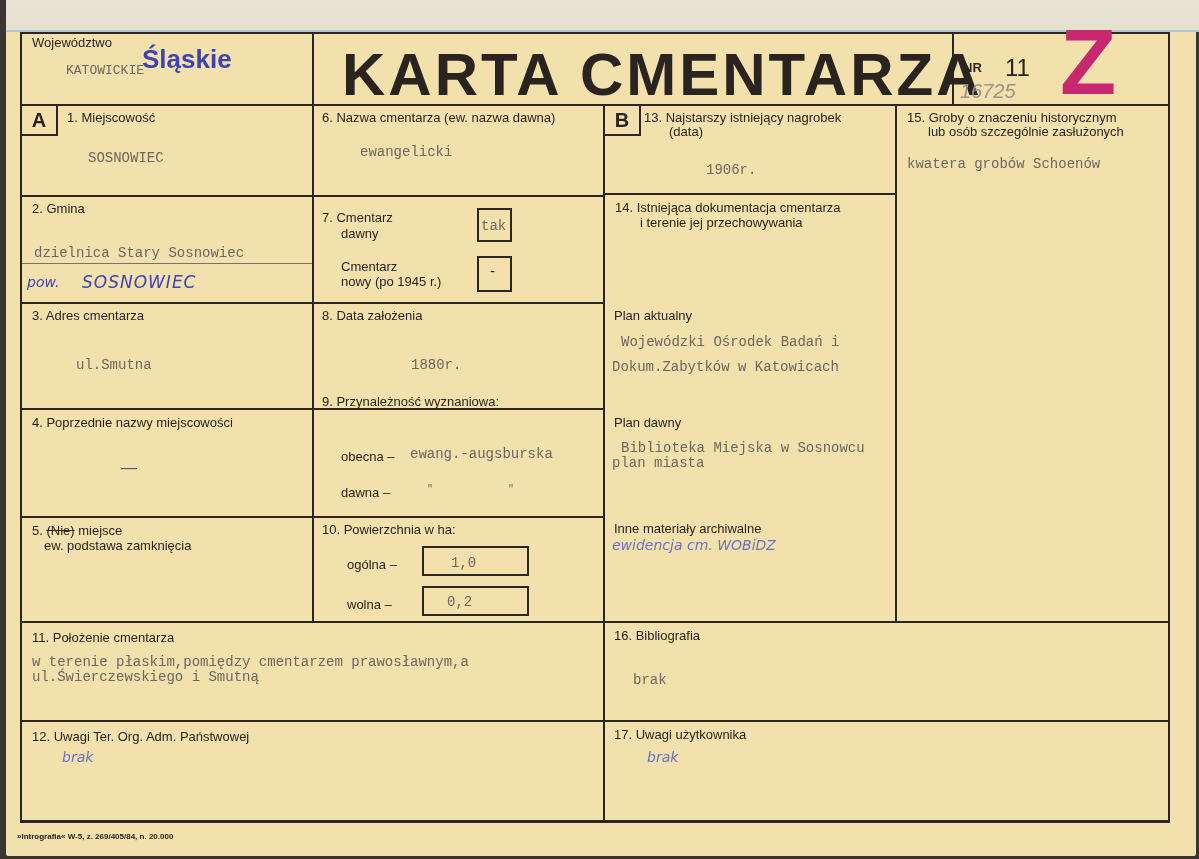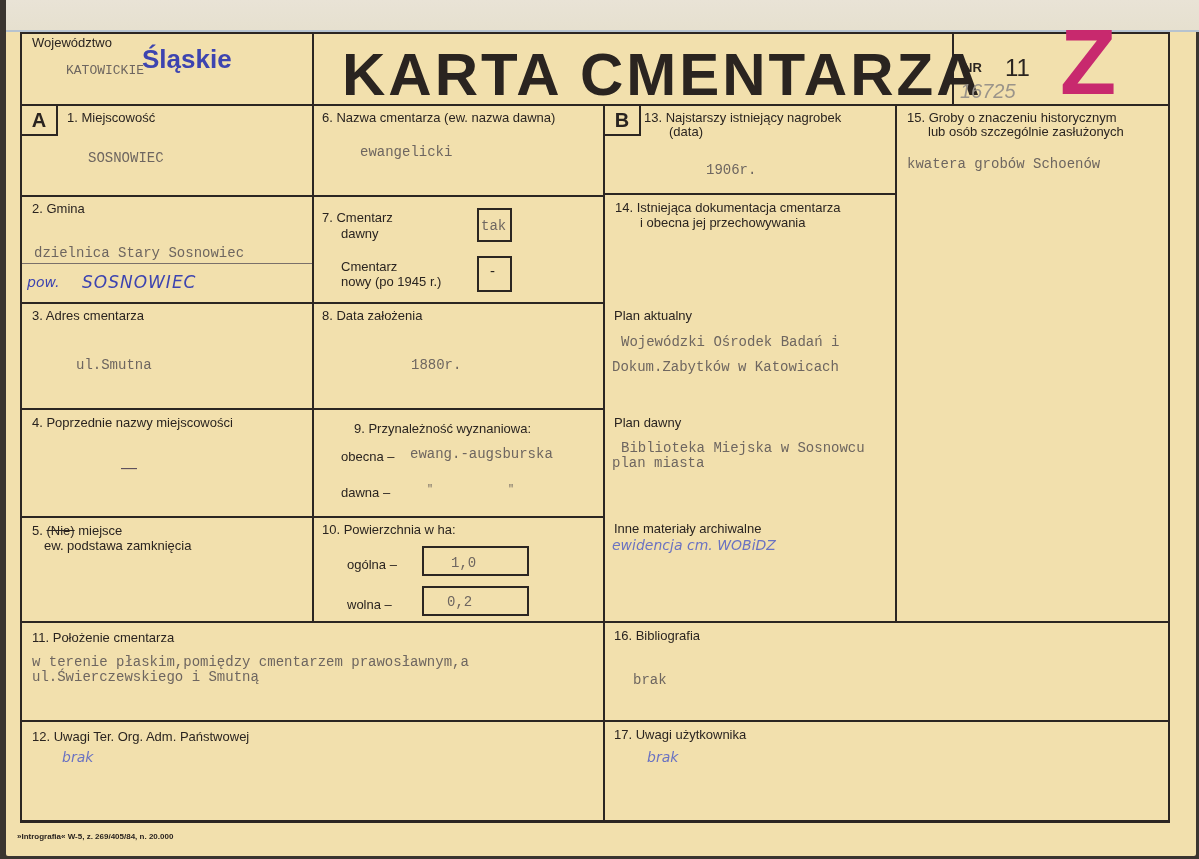--- a/index.html
+++ b/index.html
@@ -89,38 +89,38 @@
 <div class="lbl" style="left:322px;top:210px;">7. Cmentarz</div>
 <div class="lbl" style="left:341px;top:226px;">dawny</div>
 <div class="box" style="left:477px;top:208px;width:35px;height:34px;"></div>
 <div class="val typed" style="left:481px;top:218px;">tak</div>
 <div class="lbl" style="left:341px;top:259px;">Cmentarz</div>
 <div class="lbl" style="left:341px;top:274px;">nowy (po 1945 r.)</div>
 <div class="box" style="left:477px;top:256px;width:35px;height:36px;"></div>
 <div class="val ink" style="left:490px;top:262px;font-size:15px;">-</div>
 
 <div class="lbl" style="left:615px;top:200px;">14. Istniejąca dokumentacja cmentarza</div>
-<div class="lbl" style="left:640px;top:215px;">i obecna jej przechowywania</div>
+<div class="lbl" style="left:640px;top:215px;">i terenie jej przechowywania</div>
 <div class="lbl" style="left:614px;top:308px;">Plan aktualny</div>
 <div class="val typed" style="left:621px;top:334px;">Wojewódzki Ośrodek Badań i</div>
 <div class="val typed" style="left:612px;top:359px;">Dokum.Zabytków w Katowicach</div>
 <div class="lbl" style="left:614px;top:415px;">Plan dawny</div>
 <div class="val typed" style="left:621px;top:440px;">Biblioteka Miejska w Sosnowcu</div>
 <div class="val typed" style="left:612px;top:455px;">plan miasta</div>
 <div class="lbl" style="left:614px;top:521px;">Inne materiały archiwalne</div>
 <div class="val hand" style="left:612px;top:537px;">ewidencja cm. WOBiDZ</div>
 
 <div class="lbl" style="left:32px;top:308px;">3. Adres cmentarza</div>
 <div class="val typed" style="left:76px;top:357px;">ul.Smutna</div>
 <div class="lbl" style="left:322px;top:308px;">8. Data założenia</div>
 <div class="val typed" style="left:411px;top:357px;">1880r.</div>
 
 <div class="lbl" style="left:32px;top:415px;">4. Poprzednie nazwy miejscowości</div>
 <div class="val ink" style="left:121px;top:459px;font-size:16px;color:#5a4e5a;">—</div>
-<div class="lbl" style="left:322px;top:421px;margin-left:32px;">9. Przynależność wyznaniowa:</div>
+<div class="lbl" style="left:322px;top:394px;">9. Przynależność wyznaniowa:</div>
 <div class="lbl" style="left:341px;top:449px;">obecna –</div>
 <div class="val typed" style="left:410px;top:446px;">ewang.-augsburska</div>
 <div class="lbl" style="left:341px;top:485px;">dawna –</div>
 <div class="val typed" style="left:427px;top:484px;font-size:10px;">"</div>
 <div class="val typed" style="left:508px;top:484px;font-size:10px;">"</div>
 
 <div class="lbl" style="left:32px;top:523px;">
   <span>5.</span>
   <span style="text-decoration:line-through;">(Nie)</span>
   <span>miejsce</span>

